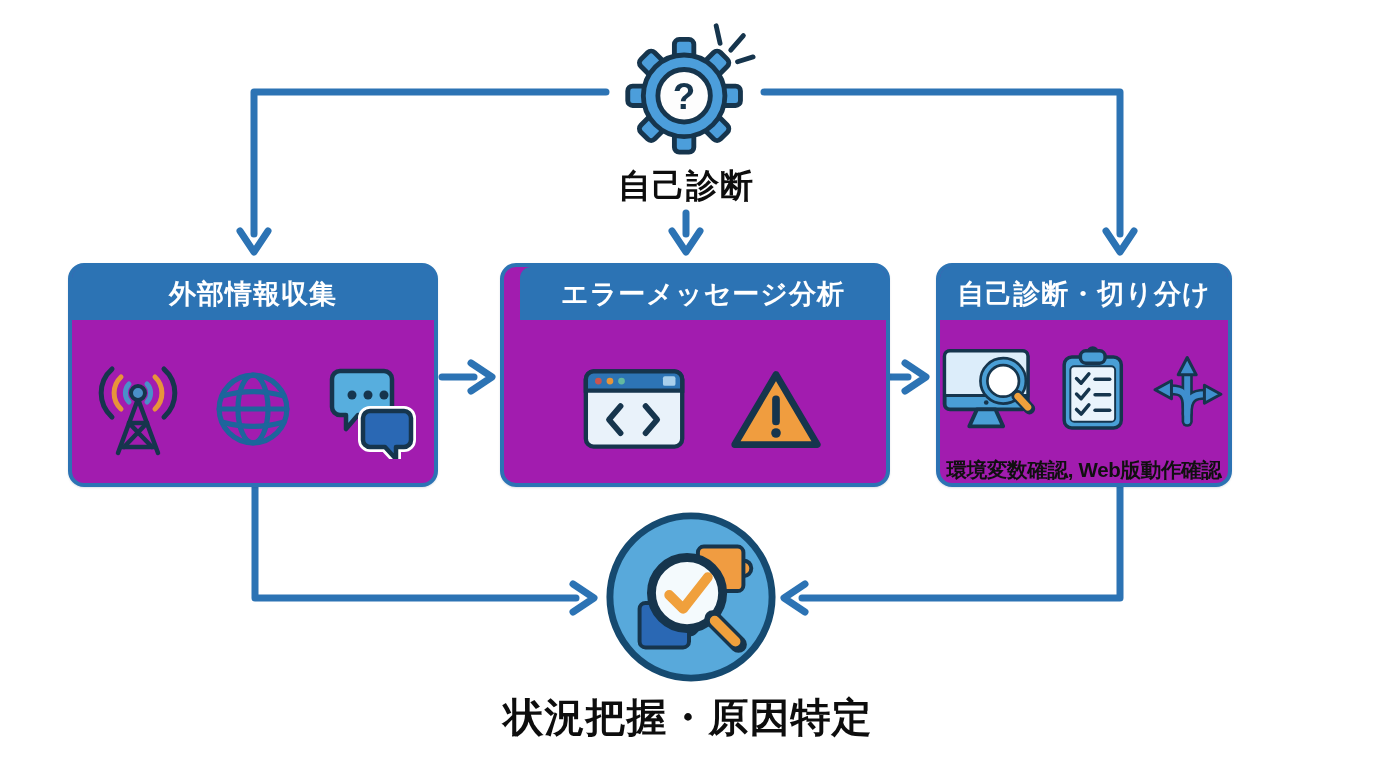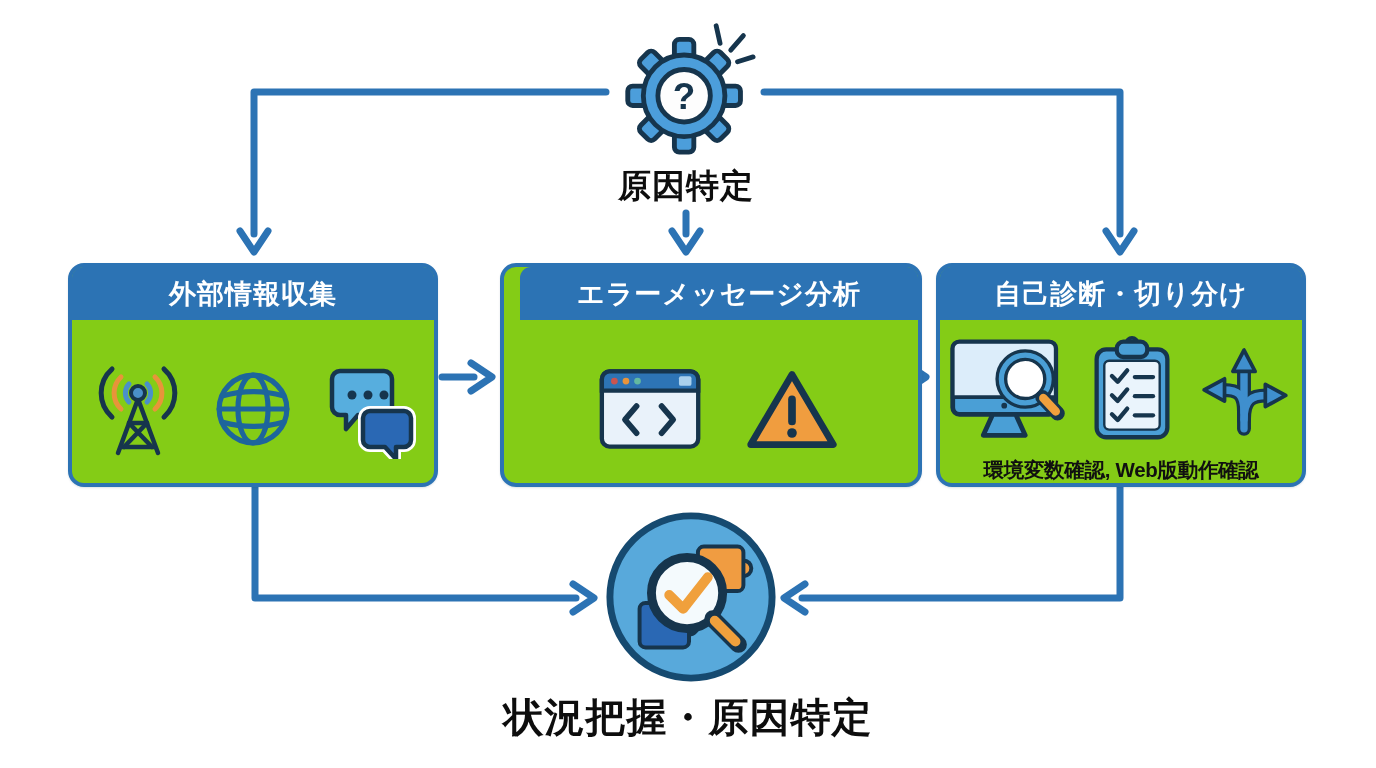--- a/index.html
+++ b/index.html
@@ -8,29 +8,29 @@
     font-family:"Liberation Sans","DejaVu Sans",sans-serif;
   }
   .overlay{position:absolute;left:0;top:0;width:1376px;height:768px;pointer-events:none;}
   .node{position:absolute;}
   .start-node{left:620px;top:18px;width:136px;height:140px;}
   .start-label{
     position:absolute;left:536px;top:164px;width:300px;text-align:center;
     font-size:33px;font-weight:800;color:#0d0d0d;letter-spacing:1px;
   }
   .card{
-    position:absolute;top:263px;height:224px;background:#84cc16;
+    position:absolute;top:263px;height:224px;background:#a21caf;
     border:4px solid #2c73b4;border-radius:16px;box-sizing:border-box;
     display:flex;flex-direction:column;
     box-shadow:0 1px 2px rgba(30,70,110,0.15);
     gap:12px;
   }
   .card1{left:68px;width:370px;}
-  .card2{left:500px;width:422px;padding-left:16px;}
-  .card3{left:936px;width:370px;}
+  .card2{left:500px;width:390px;padding-left:16px;}
+  .card3{left:936px;width:296px;}
   .card-header{
     height:53px;flex:0 0 53px;background:#2c73b4;border-radius:11px 11px 0 0;
     color:#ffffff;font-weight:700;font-size:27px;letter-spacing:1px;
     display:flex;align-items:center;justify-content:center;
   }
   .icon-row{flex:1;display:flex;align-items:center;justify-content:center;gap:18px;padding-top:2px;}
   .icon-row.wide-gap{gap:40px;}
   .caption{
     text-align:center;font-weight:700;font-size:20.5px;color:#101010;
     padding-bottom:12px;letter-spacing:-0.3px;white-space:nowrap;
@@ -92,21 +92,21 @@
         <circle cx="66" cy="78" r="27" fill="#fdfdfd"></circle>
       </g>
       <text x="66" y="92" text-anchor="middle" font-size="38" font-weight="800" fill="#16354d" font-family="Liberation Sans, DejaVu Sans, sans-serif">?</text>
       <g stroke="#16354d" stroke-width="5" stroke-linecap="round">
         <path d="M103,24 L99,6"></path>
         <path d="M114,31 L127,16"></path>
         <path d="M121,43 L137,38"></path>
       </g>
     </svg>
   </div>
-  <div class="start-label">原因特定</div>
+  <div class="start-label">自己診断</div>
 
   <section class="card card1">
     <header class="card-header">外部情報収集</header>
     <div class="icon-row">
       <svg width="100" height="104" viewBox="0 0 100 100">
         <g fill="none" stroke-linecap="round">
           <path d="M24,10 A32,32 0 0 0 24,58" stroke="#16354d" stroke-width="5"></path>
           <path d="M33,18 A22,22 0 0 0 33,50" stroke="#e8943a" stroke-width="5"></path>
           <path d="M41,25 A13,13 0 0 0 41,43" stroke="#4a90c9" stroke-width="5"></path>
           <path d="M76,10 A32,32 0 0 1 76,58" stroke="#16354d" stroke-width="5"></path>

